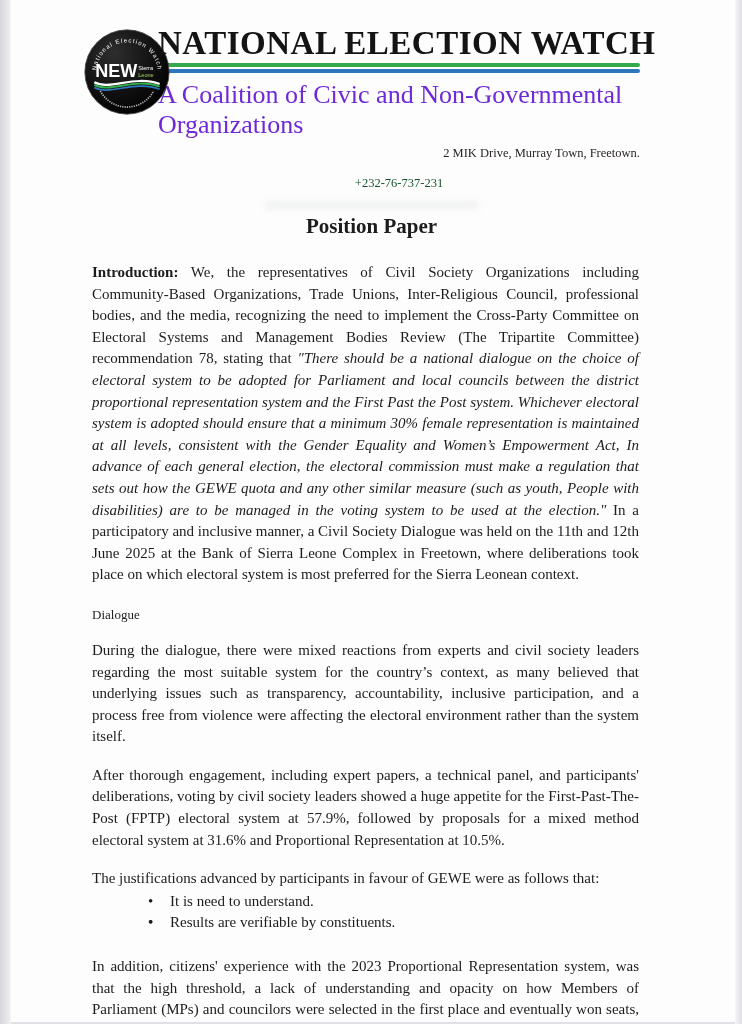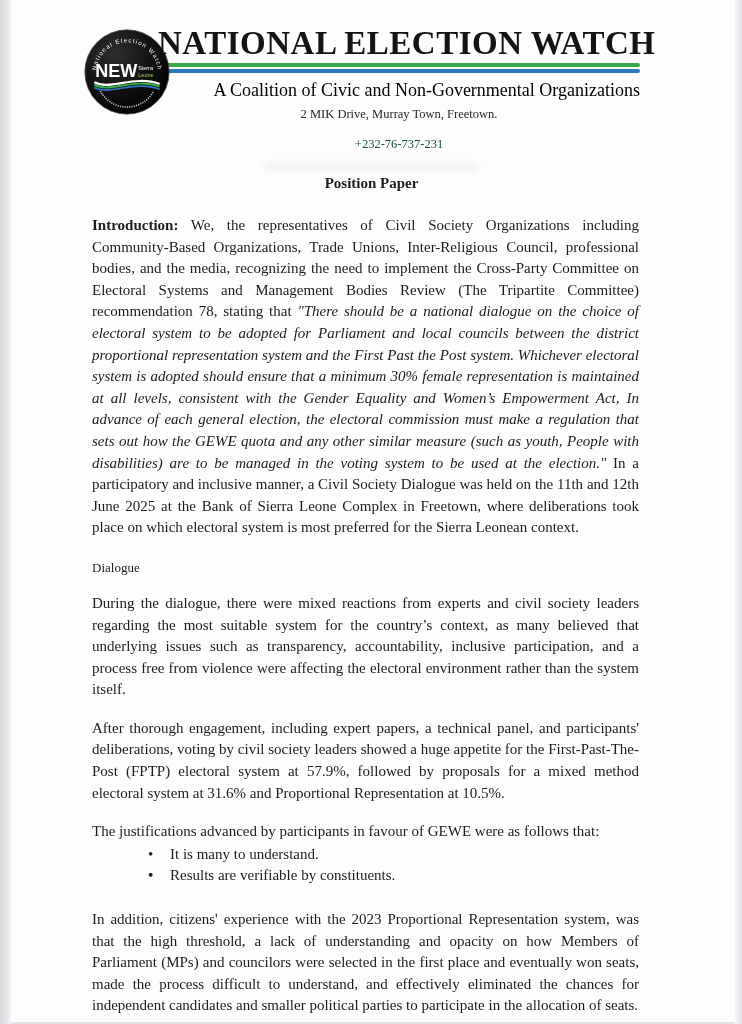--- a/index.html
+++ b/index.html
@@ -40,27 +40,27 @@
     text-align: center;
     white-space: nowrap;
     line-height: 1.0;
     transform: scaleY(1.05);
   }
   .rules { margin-top: 4px; }
   .rule-green { height: 4px; border-radius: 2px; }
   .rule-blue  { height: 4px; border-radius: 2px; margin-top: 2px; }
   .tagline {
     margin-top: 7px;
-    text-align: right;
-    font-size: 18px;
-    color: #000000;
+    text-align: left;
+    font-size: 26px;
+    color: #6d28d9;
   }
   .address {
     margin-top: 6px;
-    text-align: center;
+    text-align: right;
     font-size: 12.5px;
     color: #2a2624;
   }
   .phone {
     margin-top: 15px;
     text-align: center;
     font-size: 12.5px;
     color: #14532d;
   }
   
@@ -70,21 +70,21 @@
     margin: 10px auto -6px auto;
     background: #8e959f;
     opacity: 0.10;
     filter: blur(3px);
     border-radius: 4px;
   }
   .kind-heading {
     margin: 10px 0 0 0;
     text-align: center;
     font-weight: bold;
-    font-size: 15px;
+    font-size: 21px;
   }
   .doc-title {
     margin: 24px 0 0 0;
     font-weight: bold;
     font-style: italic;
     font-size: 15.5px;
     line-height: 1.5;
     text-align: justify;
   }
   .doc-title sup { font-size: 10px; }
@@ -175,21 +175,21 @@
 
       <h3 class="section-heading">Dialogue</h3>
 
       <p class="body-par">During the dialogue, there were mixed reactions from experts and civil society leaders regarding the most suitable system for the country’s context, as many believed that underlying issues such as transparency, accountability, inclusive participation, and a process free from violence were affecting the electoral environment rather than the system itself.</p>
 
       <p class="body-par">After thorough engagement, including expert papers, a technical panel, and participants' deliberations, voting by civil society leaders showed a huge appetite for the First-Past-The-Post (FPTP) electoral system at 57.9%, followed by proposals for a mixed method electoral system at 31.6% and Proportional Representation at 10.5%.</p>
 
       <p class="body-par">The justifications advanced by participants in favour of GEWE were as follows that:</p>
 
       <ul class="bullet-list">
-        <li><span class="dot">•</span><span>It is many to understand.</span></li>
+        <li><span class="dot">•</span><span>It is need to understand.</span></li>
         <li><span class="dot">•</span></li>
         <li><span class="dot">•</span><span>Results are verifiable by constituents.</span></li>
       </ul>
 
       <p class="body-par addition-par">In addition, citizens' experience with the 2023 Proportional Representation system, was that the high threshold, a lack of understanding and opacity on how Members of Parliament (MPs) and councilors were selected in the first place and eventually won seats, made the process difficult to understand, and effectively eliminated the chances for independent candidates and smaller political parties to participate in the allocation of seats.</p>
 
     </main>
   </div>
 </div>
 

